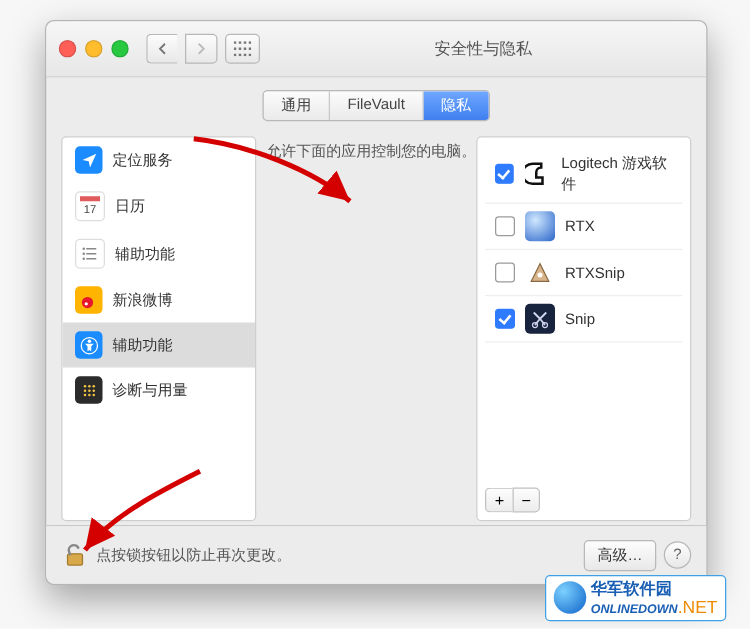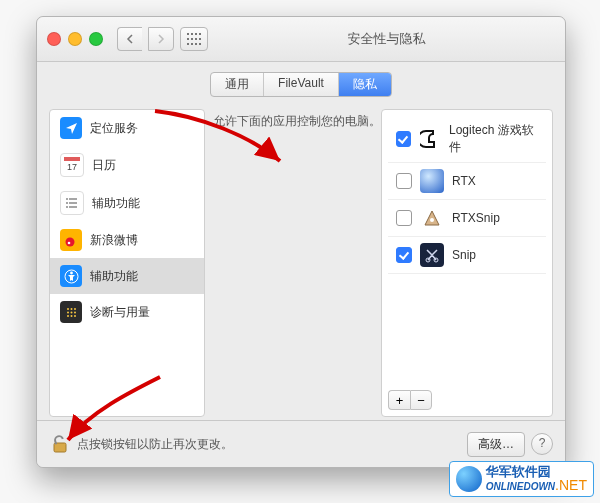--- a/index.html
+++ b/index.html
@@ -44,21 +44,21 @@
   .pm button:last-child{border-radius:0 4px 4px 0;}
   
   .footer{position:absolute;left:0;right:0;bottom:0;height:46px;border-top:1px solid #c8c8c8;background:#ececec;display:flex;align-items:center;padding:0 12px;border-radius:0 0 7px 7px;}
   .lock{width:22px;height:22px;margin-right:6px;}
   .footmsg{font-size:12px;color:#555;flex:1;}
   .adv{border:1px solid #b8b8b8;border-radius:4px;background:linear-gradient(#fdfdfd,#e8e8e8);padding:3px 10px;font-size:12px;}
   .help{width:20px;height:20px;border:1px solid #b8b8b8;border-radius:50%;background:linear-gradient(#fdfdfd,#e8e8e8);margin-left:6px;text-align:center;font-size:12px;color:#666;line-height:18px;}
   
   .arrow{position:absolute;pointer-events:none;}
   
-  .wm{position:absolute;right:6px;bottom:6px;display:flex;align-items:center;background:#fff;border:1px solid #3ea1e8;border-radius:4px;padding:3px 6px;gap:4px;}
+  .wm{position:absolute;right:19px;bottom:6px;display:flex;align-items:center;background:#fff;border:1px solid #3ea1e8;border-radius:4px;padding:3px 6px;gap:4px;}
   .wm .globe{width:26px;height:26px;border-radius:50%;background:radial-gradient(circle at 30% 30%,#7cd1ff,#0d62c9);}
   .wm .txt{display:flex;flex-direction:column;line-height:1.05;}
   .wm .cn{font-weight:bold;font-size:13px;color:#1a5fb4;}
   .wm .en{font-style:italic;font-weight:bold;font-size:10px;color:#1a5fb4;}
   .wm .net{font-size:14px;color:#f08a00;font-weight:normal;}
   svg{display:block;}
 </style>
 </head>
 <body>
 

